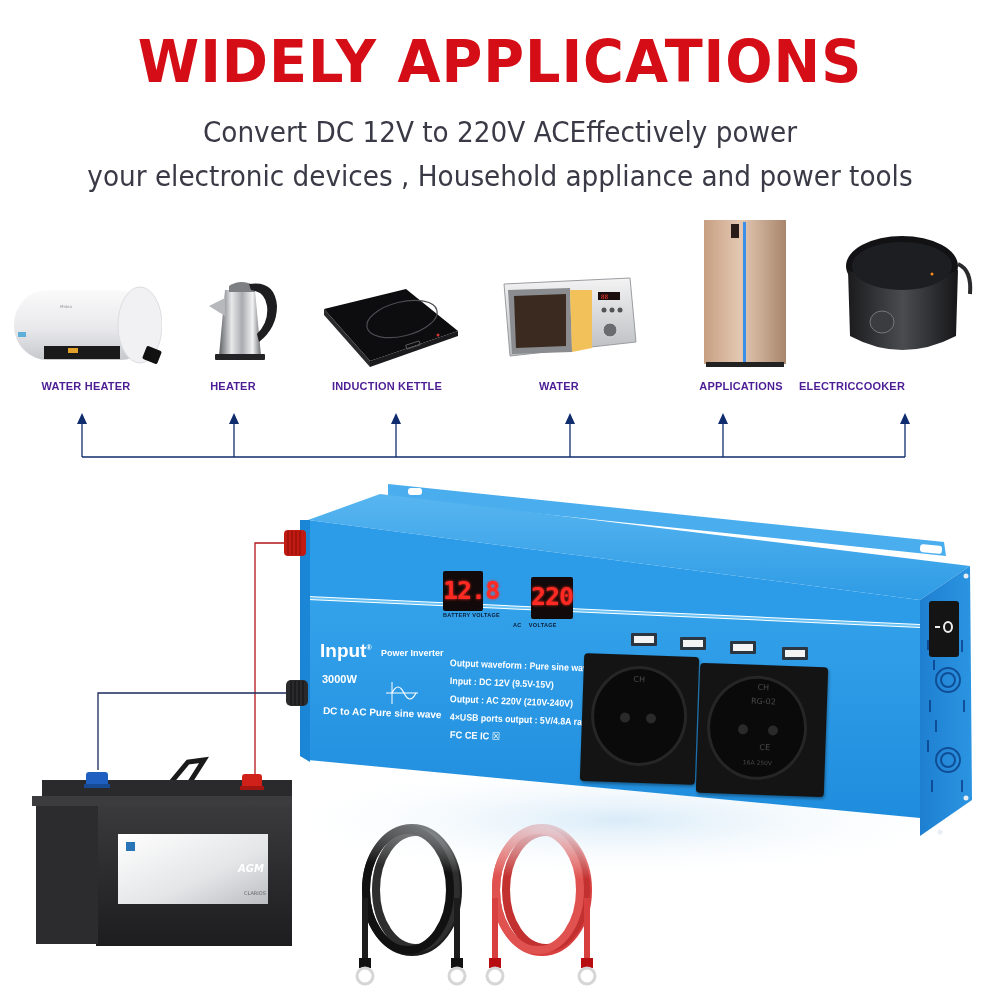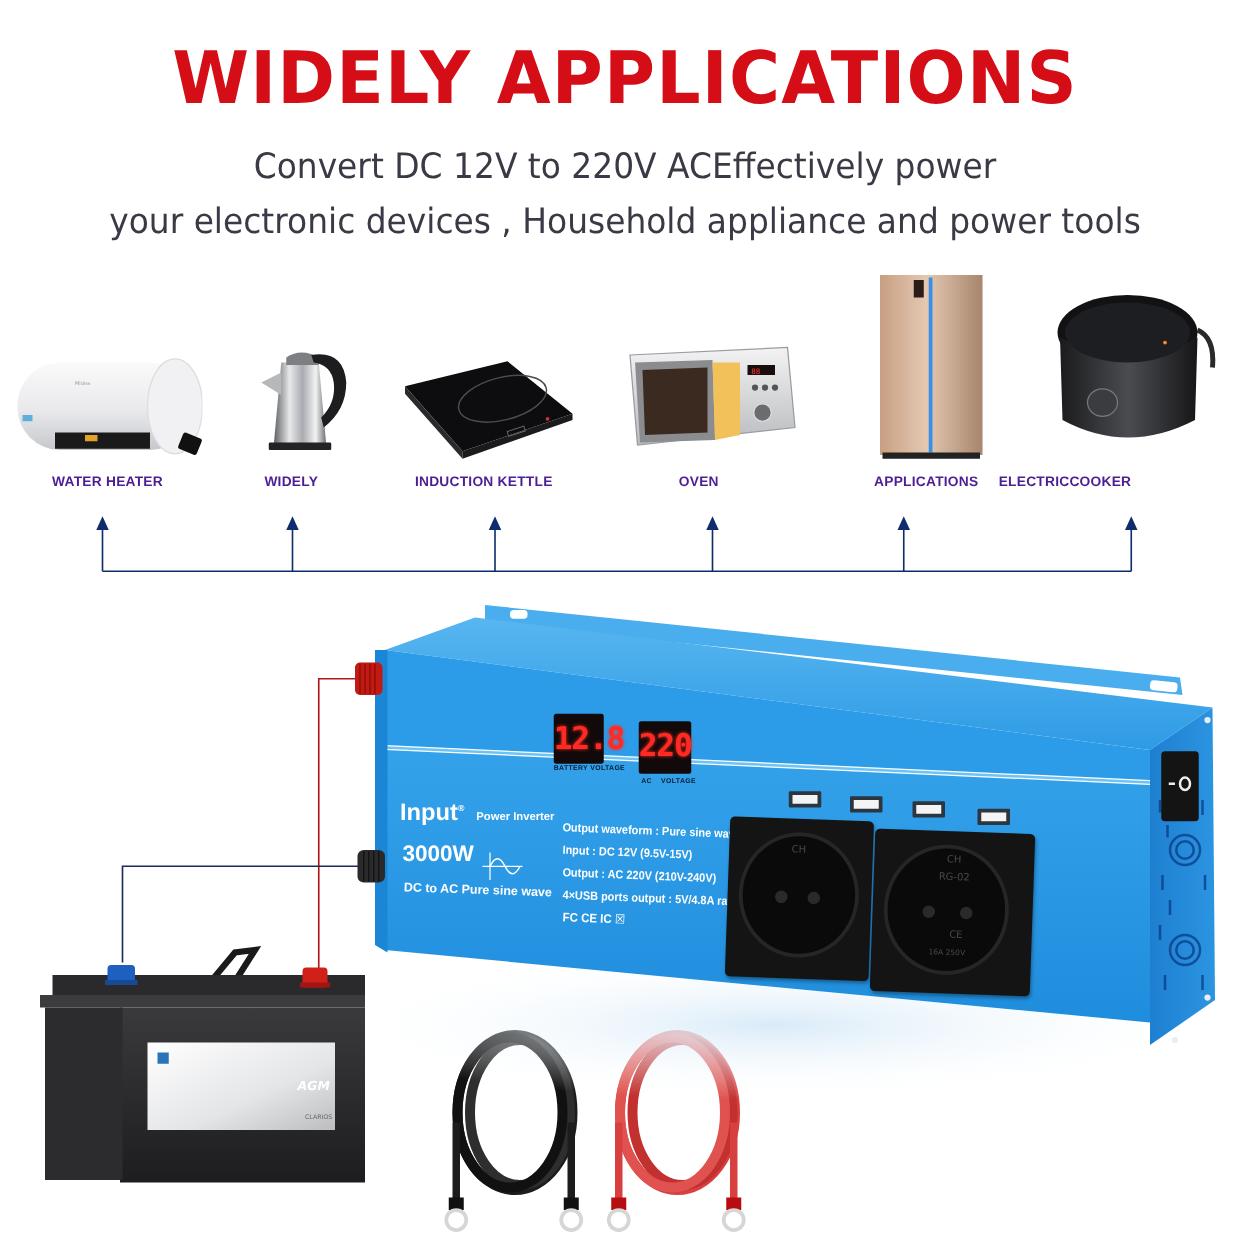--- a/index.html
+++ b/index.html
@@ -155,23 +155,23 @@
   </defs>
   <ellipse cx="62" cy="40" rx="56" ry="30" fill="#121214"></ellipse>
   <path d="M8 44 L10 110 Q62 138 116 110 L118 44 Q62 72 8 44 Z" fill="url(#rcg)"></path>
   <ellipse cx="62" cy="40" rx="50" ry="24" fill="#1d1e21"></ellipse>
   <ellipse cx="42" cy="96" rx="12" ry="11" fill="#3a3c40" stroke="#75777b"></ellipse>
   <path d="M118 38 Q132 44 130 68" stroke="#2a2a2c" stroke-width="4" fill="none"></path>
   <circle cx="92" cy="48" r="1.5" fill="#ff8a1c"></circle>
 </svg>
 
 <div class="app-label" style="left:86px">WATER HEATER</div>
-<div class="app-label" style="left:233px">WIDELY</div>
+<div class="app-label" style="left:233px">HEATER</div>
 <div class="app-label" style="left:387px">INDUCTION KETTLE</div>
-<div class="app-label" style="left:559px">OVEN</div>
+<div class="app-label" style="left:559px">WATER</div>
 <div class="app-label" style="left:741px">APPLICATIONS</div>
 <div class="app-label" style="left:852px">ELECTRICCOOKER</div>
 
 <svg class="connector" width="1000" height="470" viewBox="0 0 1000 470">
   <g stroke="#0f2d6e" stroke-width="1.3" fill="none">
     <line x1="82" y1="457" x2="905" y2="457"></line>
     <line x1="82" y1="420" x2="82" y2="457"></line>
     <line x1="234" y1="420" x2="234" y2="457"></line>
     <line x1="396" y1="420" x2="396" y2="457"></line>
     <line x1="570" y1="420" x2="570" y2="457"></line>
@@ -264,33 +264,33 @@
     <g stroke="#111" stroke-width="1">
         <line x1="7" y1="3" x2="7" y2="27"></line>
         <line x1="11" y1="3" x2="11" y2="27"></line>
         <line x1="15" y1="3" x2="15" y2="27"></line>
         <line x1="19" y1="3" x2="19" y2="27"></line>
       </g>
   </svg>
 
   <div class="lcd" style="left:443px;top:571px;width:40px;height:40px">12.8</div>
   <div class="lcd-cap" style="left:443px;top:612px">BATTERY VOLTAGE</div>
-  <div class="lcd" style="left:511px;top:577px;width:42px;height:42px">220</div>
+  <div class="lcd" style="left:531px;top:577px;width:42px;height:42px">220</div>
   <div class="lcd-cap" style="left:513px;top:622px;white-space:pre">AC    VOLTAGE</div>
 
   <div class="usb" style="left:631px;top:633px"></div>
   <div class="usb" style="left:680px;top:637px"></div>
   <div class="usb" style="left:730px;top:641px"></div>
   <div class="usb" style="left:782px;top:647px"></div>
 
   <div class="brand" style="left:320px;top:640px;font-size:19px">
     <span>Input</span><sup style="font-size:7px">®</sup>
   </div>
   <div class="brand" style="left:381px;top:648px;font-size:9px">Power Inverter</div>
-  <div class="brand" style="left:322px;top:673px;font-size:18px">3000W</div>
+  <div class="brand" style="left:322px;top:673px;font-size:11px">3000W</div>
   <svg style="position:absolute;left:384px;top:680px" width="36" height="26">
     <line x1="2" y1="13" x2="34" y2="13" stroke="#fff" stroke-width="1"></line>
     <line x1="8" y1="2" x2="8" y2="24" stroke="#fff" stroke-width="1"></line>
     <path d="M8 13 Q14 1 20 13 T32 13" stroke="#fff" stroke-width="1.2" fill="none"></path>
   </svg>
   <div class="brand" style="left:323px;top:705px;font-size:10px;transform:rotate(2deg);transform-origin:left">DC to AC Pure sine wave</div>
 
   <div class="spec" style="top:657px">Output waveform : Pure sine wave</div>
   <div class="spec" style="top:675px">Input : DC 12V (9.5V-15V)</div>
   <div class="spec" style="top:693px">Output : AC 220V (210V-240V)</div>

